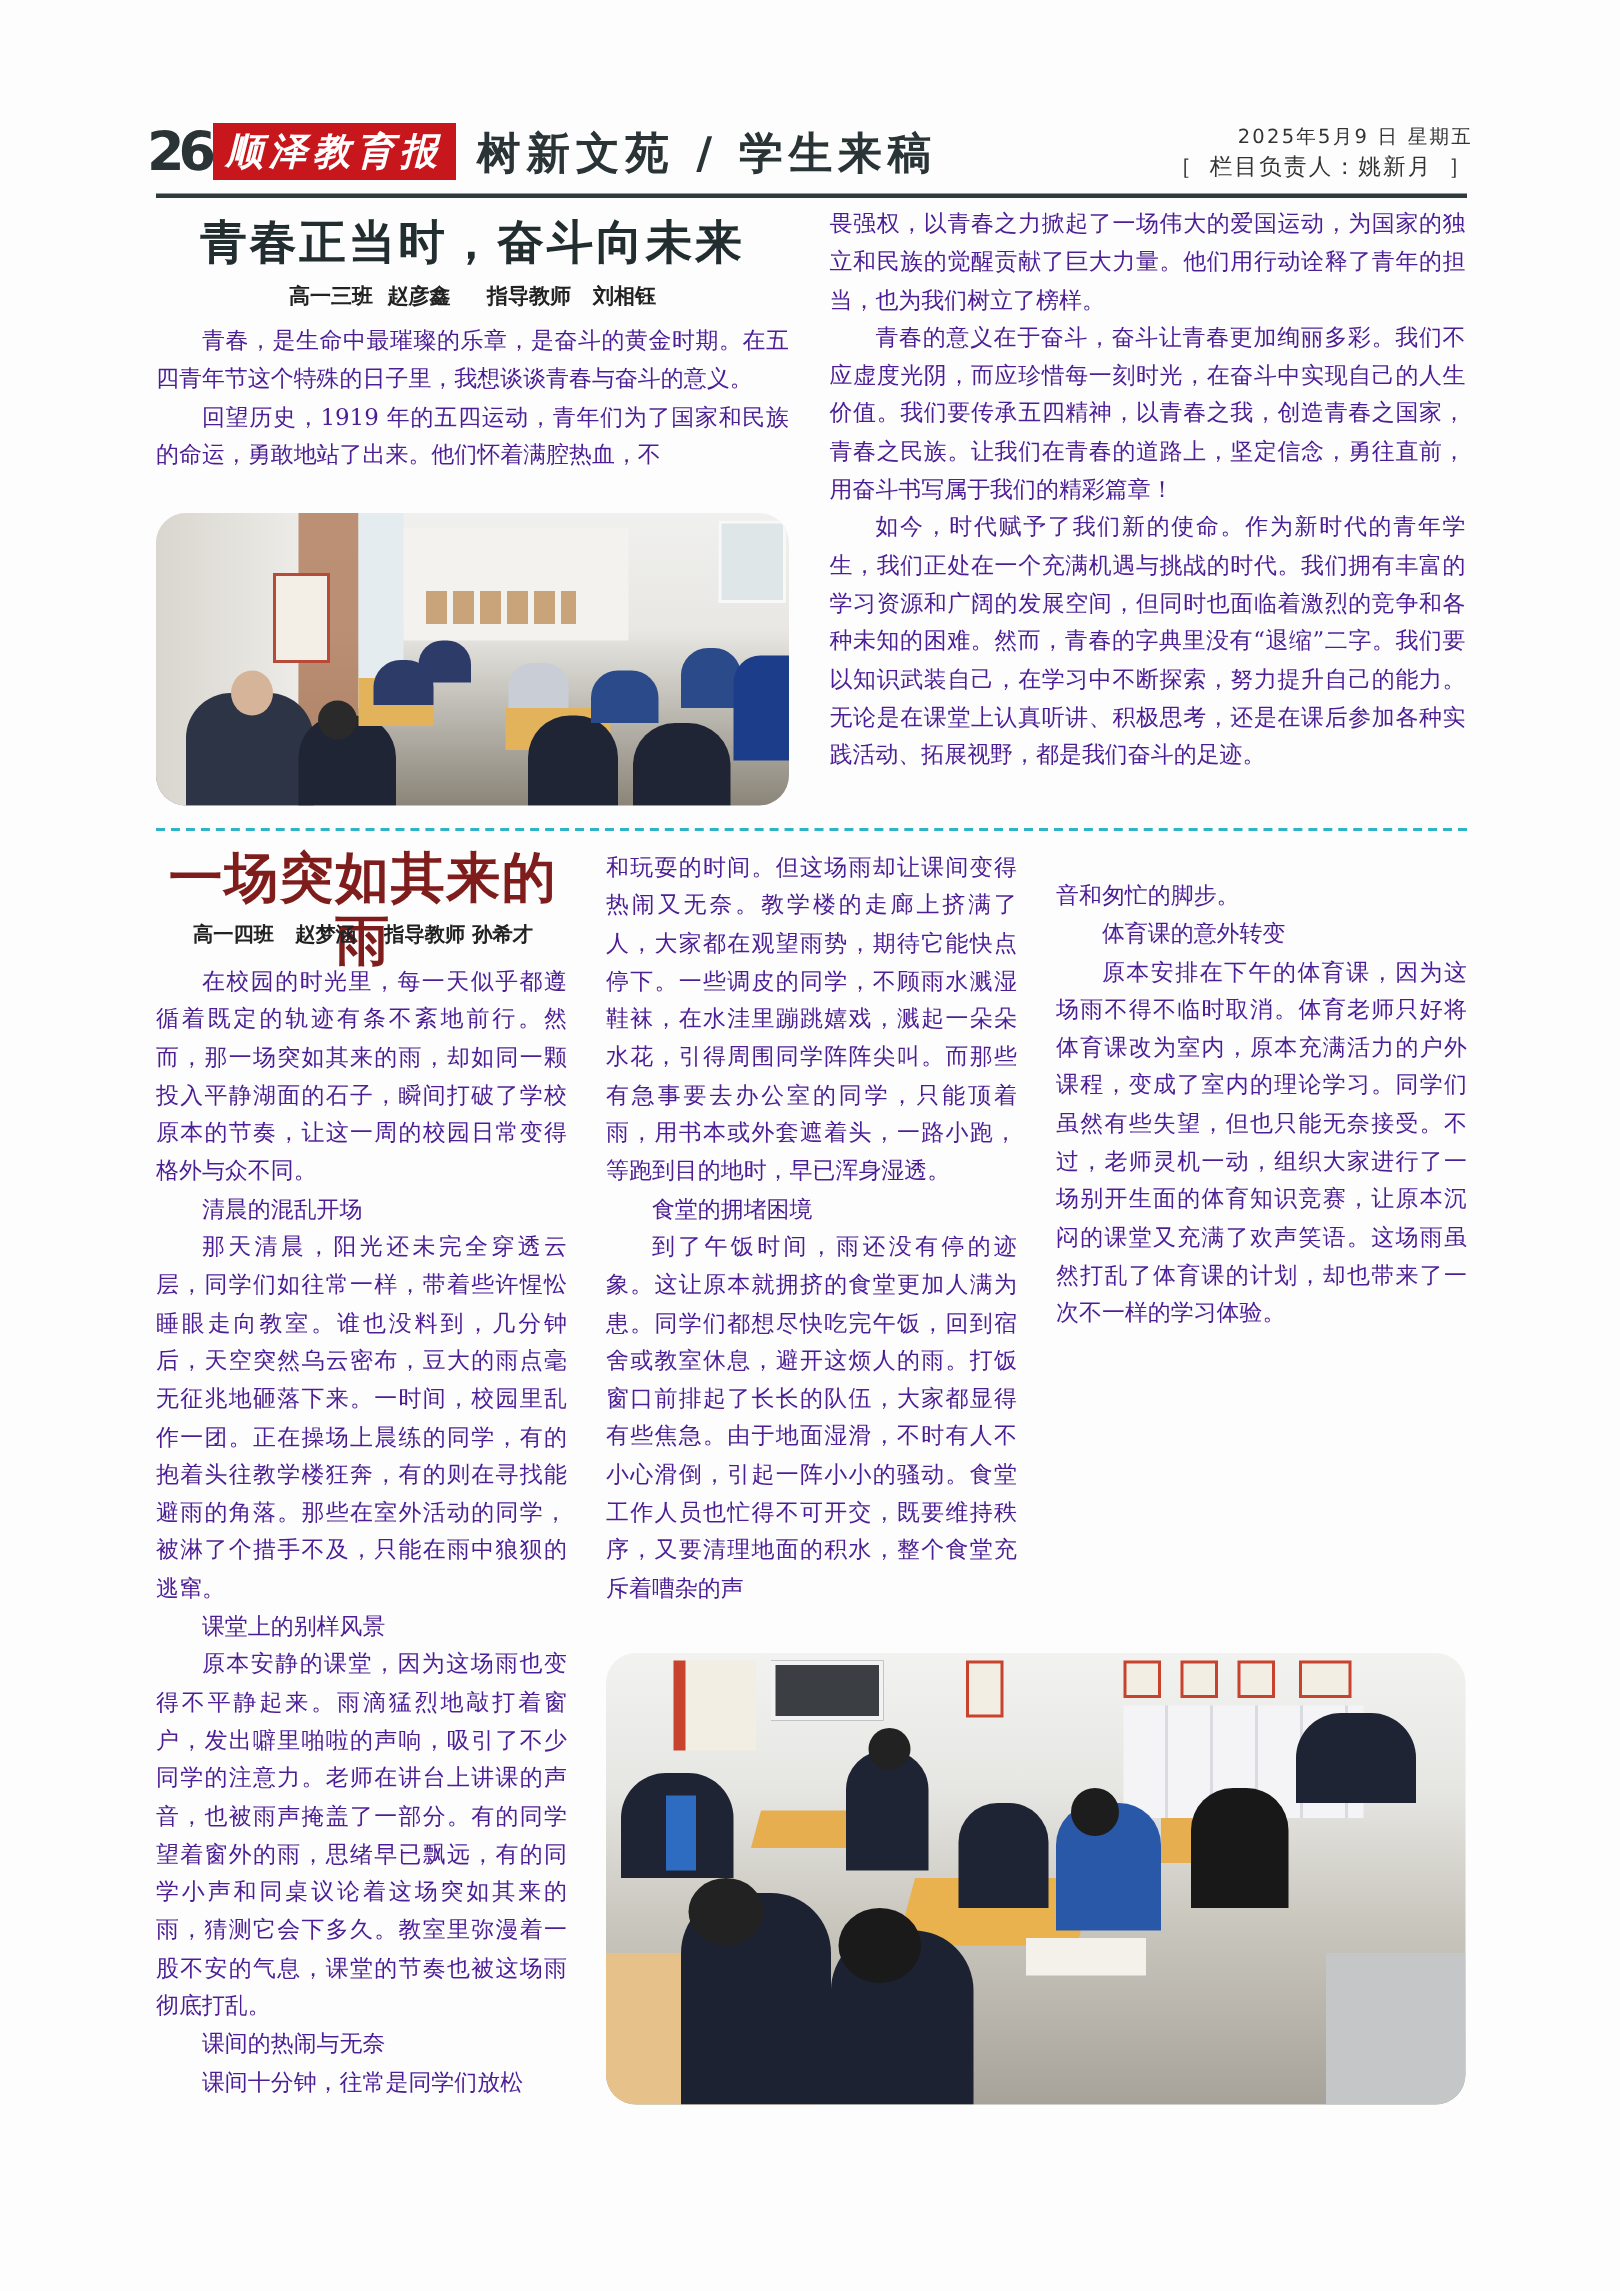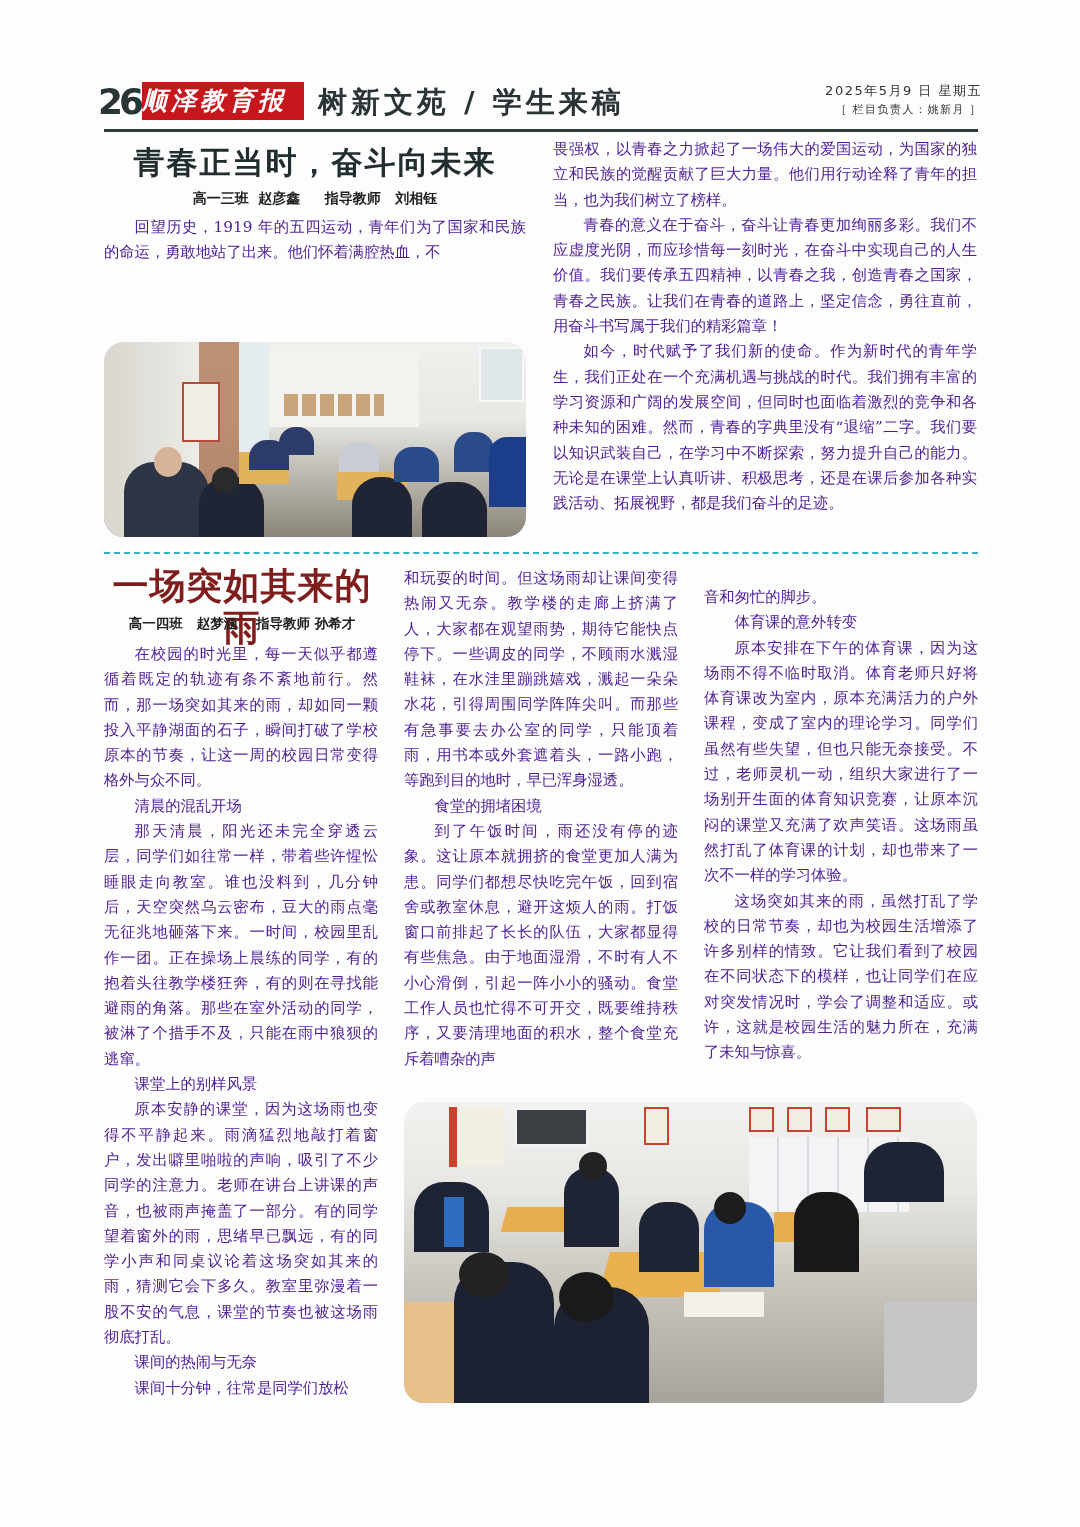--- a/index.html
+++ b/index.html
@@ -2,24 +2,24 @@
 <html><head>
 <meta charset="utf-8">
 <style>
   * { box-sizing: border-box; margin: 0; padding: 0; }
   html, body { width: 1080px; height: 1527px; background: #fdfdfd; }
   body { position: relative; font-family: "DejaVu Serif", "Liberation Serif", serif; color: #333; overflow: hidden; }
 
   
   .masthead { position: absolute; left: 98px; top: 80px; width: 884px; height: 44px; }
   .page-no { position: absolute; left: 0; top: 0; font-family: "DejaVu Sans", sans-serif; font-weight: bold; font-size: 36px; letter-spacing: -4px; color: #2a3436; line-height: 44px; }
-  .paper-name { position: absolute; left: 44px; top: 2px; width: 162px; height: 38px; background: #c8161d; color: #fff; font-family: "DejaVu Serif", serif; font-weight: bold; font-size: 25px; letter-spacing: 4px; line-height: 38px; font-style: italic; }
+  .paper-name { position: absolute; left: 44px; top: 2px; width: 162px; height: 38px; background: #c8161d; color: #fff; font-family: "DejaVu Serif", serif; font-weight: bold; font-size: 25px; letter-spacing: 4px; line-height: 38px; text-align: center; font-style: italic; }
   .section-title { position: absolute; left: 220px; top: 0; font-family: "DejaVu Sans", sans-serif; font-weight: bold; font-size: 29px; letter-spacing: 4px; color: #2a3436; line-height: 44px; }
   .date-line { position: absolute; right: 0; top: 2px; font-family: "DejaVu Sans", sans-serif; font-size: 13px; letter-spacing: 1.5px; color: #333; text-align: right; }
-  .editor-line { position: absolute; right: 0; top: 22px; font-family: Liberation Sans, sans-serif; font-size: 11px; letter-spacing: 1.5px; color: #333; text-align: right; }
+  .editor-line { position: absolute; right: 0; top: 22px; font-family: Liberation Mono, monospace; font-size: 15px; letter-spacing: 1.5px; color: #333; text-align: right; }
   .header-rule { position: absolute; left: 104px; top: 129px; width: 874px; height: 3px; background: #2f3a3c; }
 
   
   .a1-title { position: absolute; left: 104px; top: 140px; width: 422px; text-align: center; font-family: "DejaVu Sans", sans-serif; font-weight: bold; font-size: 31px; color: #222d2f; letter-spacing: 2px; line-height: 44px; }
   .a1-byline { position: absolute; left: 104px; top: 187px; width: 422px; text-align: center; font-family: "DejaVu Sans", sans-serif; font-weight: bold; font-size: 14px; color: #222; line-height: 22px; white-space: pre; }
   .col { position: absolute; font-size: 15.3px; line-height: 25.3px; color: #4c1d95; text-align: justify; }
   .col p { text-indent: 2em; }
   .col p.cont { text-indent: 0; }
   .col p.sub { text-indent: 2em; }
   .a1-col1 { left: 104px; top: 215px; width: 422px; }
@@ -47,20 +47,21 @@
   <div class="paper-name">顺泽教育报</div>
   <div class="section-title">树新文苑 / 学生来稿</div>
   <div class="date-line">2025年5月9 日  星期五</div>
   <div class="editor-line">［ 栏目负责人：姚新月 ］</div>
 </div>
 <div class="header-rule"></div>
 
 <h1 class="a1-title">青春正当时，奋斗向未来</h1>
 <div class="a1-byline">高一三班  赵彦鑫     指导教师   刘相钰</div>
 <div class="col a1-col1">
+  <p>青春，是生命中最璀璨的乐章，是奋斗的黄金时期。在五四青年节这个特殊的日子里，我想谈谈青春与奋斗的意义。</p>
   <p>回望历史，1919 年的五四运动，青年们为了国家和民族的命运，勇敢地站了出来。他们怀着满腔热血，不</p>
 </div>
 
 <div class="photo photo1" title="教室里学生们坐在课桌前听讲的照片">
 
   <div class="ph" style="left:0;top:0;width:95px;height:195px;background:linear-gradient(90deg,#d9d6cf,#ecebe7);"></div>
   <div class="ph" style="left:95px;top:0;width:40px;height:150px;background:#b27f5f;opacity:.85;"></div>
   <div class="ph" style="left:135px;top:0;width:30px;height:130px;background:#e4ecef;"></div>
   <div class="ph" style="left:78px;top:40px;width:38px;height:60px;background:#f3eee6;border:2px solid #b84a3a;"></div>
 
@@ -109,21 +110,20 @@
 <div class="col a2-col2">
   <p class="cont">和玩耍的时间。但这场雨却让课间变得热闹又无奈。教学楼的走廊上挤满了人，大家都在观望雨势，期待它能快点停下。一些调皮的同学，不顾雨水溅湿鞋袜，在水洼里蹦跳嬉戏，溅起一朵朵水花，引得周围同学阵阵尖叫。而那些有急事要去办公室的同学，只能顶着雨，用书本或外套遮着头，一路小跑，等跑到目的地时，早已浑身湿透。</p>
   <p class="sub">食堂的拥堵困境</p>
   <p>到了午饭时间，雨还没有停的迹象。这让原本就拥挤的食堂更加人满为患。同学们都想尽快吃完午饭，回到宿舍或教室休息，避开这烦人的雨。打饭窗口前排起了长长的队伍，大家都显得有些焦急。由于地面湿滑，不时有人不小心滑倒，引起一阵小小的骚动。食堂工作人员也忙得不可开交，既要维持秩序，又要清理地面的积水，整个食堂充斥着嘈杂的声</p>
 </div>
 
 <div class="col a2-col3">
   <p class="cont">音和匆忙的脚步。</p>
   <p class="sub">体育课的意外转变</p>
   <p>原本安排在下午的体育课，因为这场雨不得不临时取消。体育老师只好将体育课改为室内，原本充满活力的户外课程，变成了室内的理论学习。同学们虽然有些失望，但也只能无奈接受。不过，老师灵机一动，组织大家进行了一场别开生面的体育知识竞赛，让原本沉闷的课堂又充满了欢声笑语。这场雨虽然打乱了体育课的计划，却也带来了一次不一样的学习体验。</p>
-  <p>这场突如其来的雨，虽然打乱了学校的日常节奏，却也为校园生活增添了许多别样的情致。它让我们看到了校园在不同状态下的模样，也让同学们在应对突发情况时，学会了调整和适应。或许，这就是校园生活的魅力所在，充满了未知与惊喜。</p>
 </div>
 
 <div class="photo photo2" title="教室里学生们低头在课桌上写字学习的照片">
 
   <div class="ph" style="left:45px;top:5px;width:55px;height:60px;background:#f3eee4;border-left:8px solid #c8432e;"></div>
   <div class="ph" style="left:110px;top:5px;width:75px;height:40px;background:#3b3f44;border:3px solid #f2f2f2;"></div>
   <div class="ph" style="left:240px;top:5px;width:25px;height:38px;background:#f3eee4;border:2px solid #c8432e;"></div>
   <div class="ph" style="left:345px;top:5px;width:25px;height:25px;background:#f3eee4;border:2px solid #c8432e;"></div>
   <div class="ph" style="left:383px;top:5px;width:25px;height:25px;background:#f3eee4;border:2px solid #c8432e;"></div>
   <div class="ph" style="left:421px;top:5px;width:25px;height:25px;background:#f3eee4;border:2px solid #c8432e;"></div>

